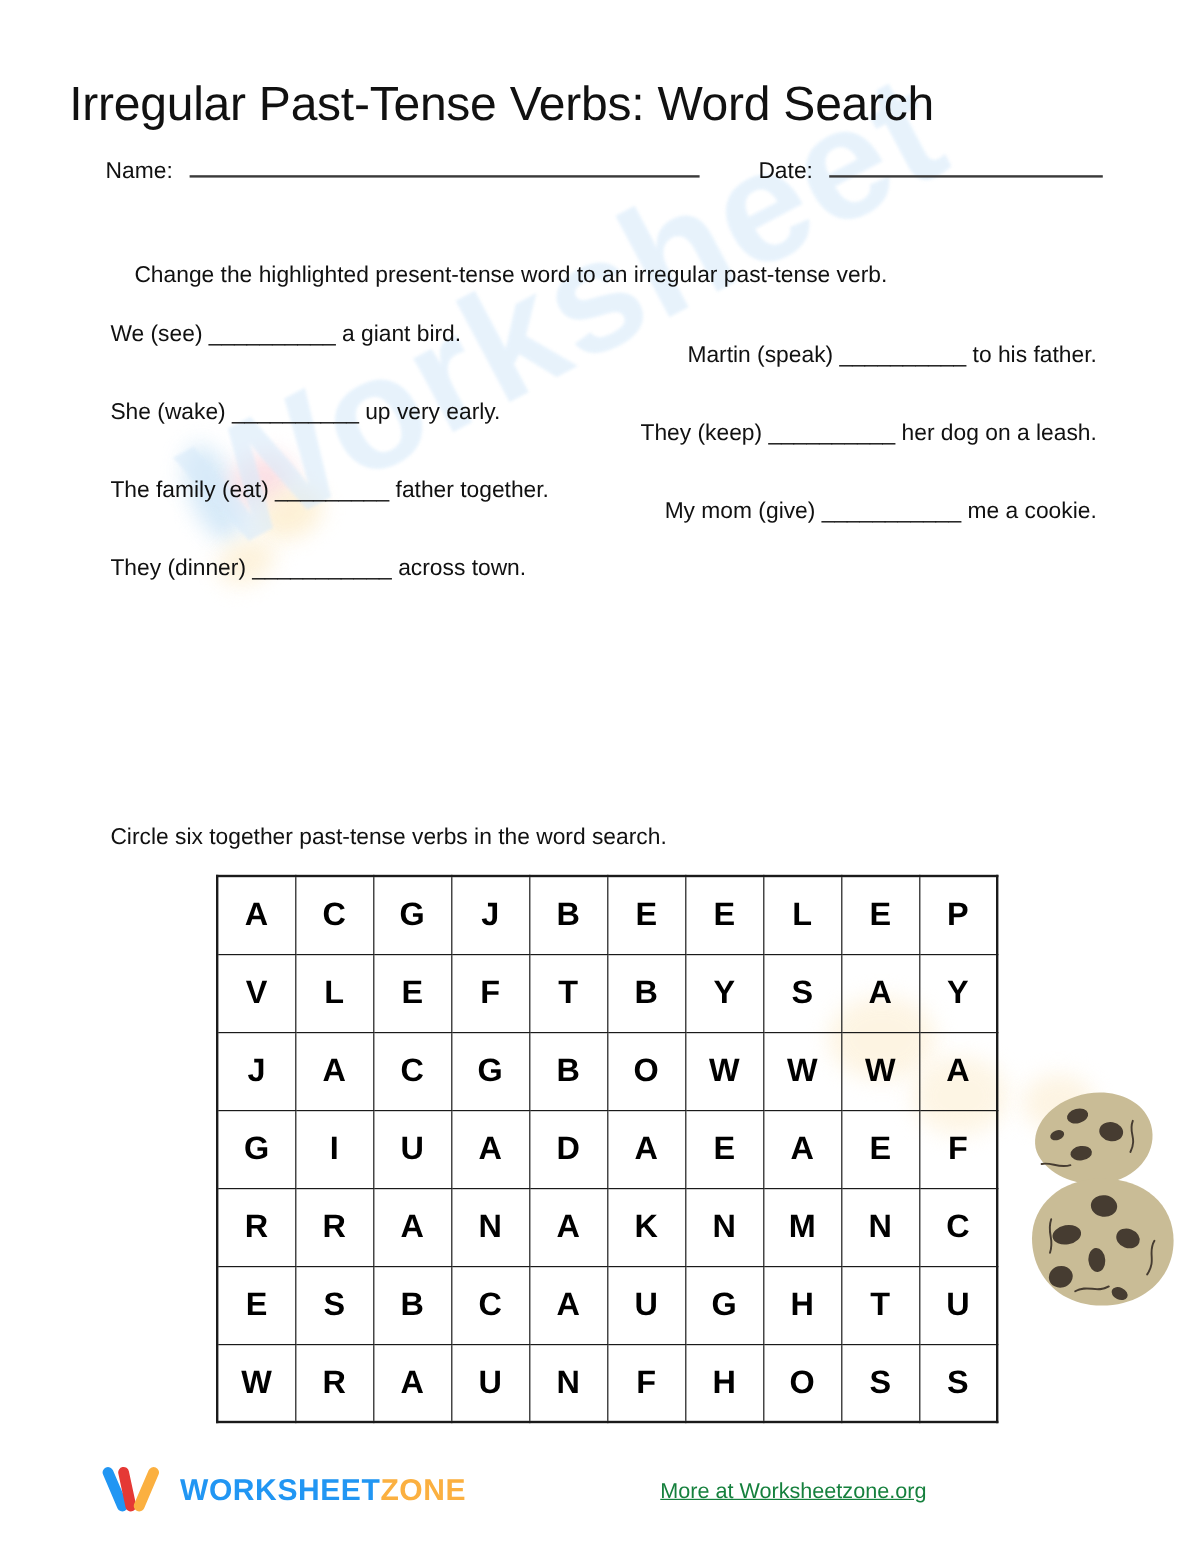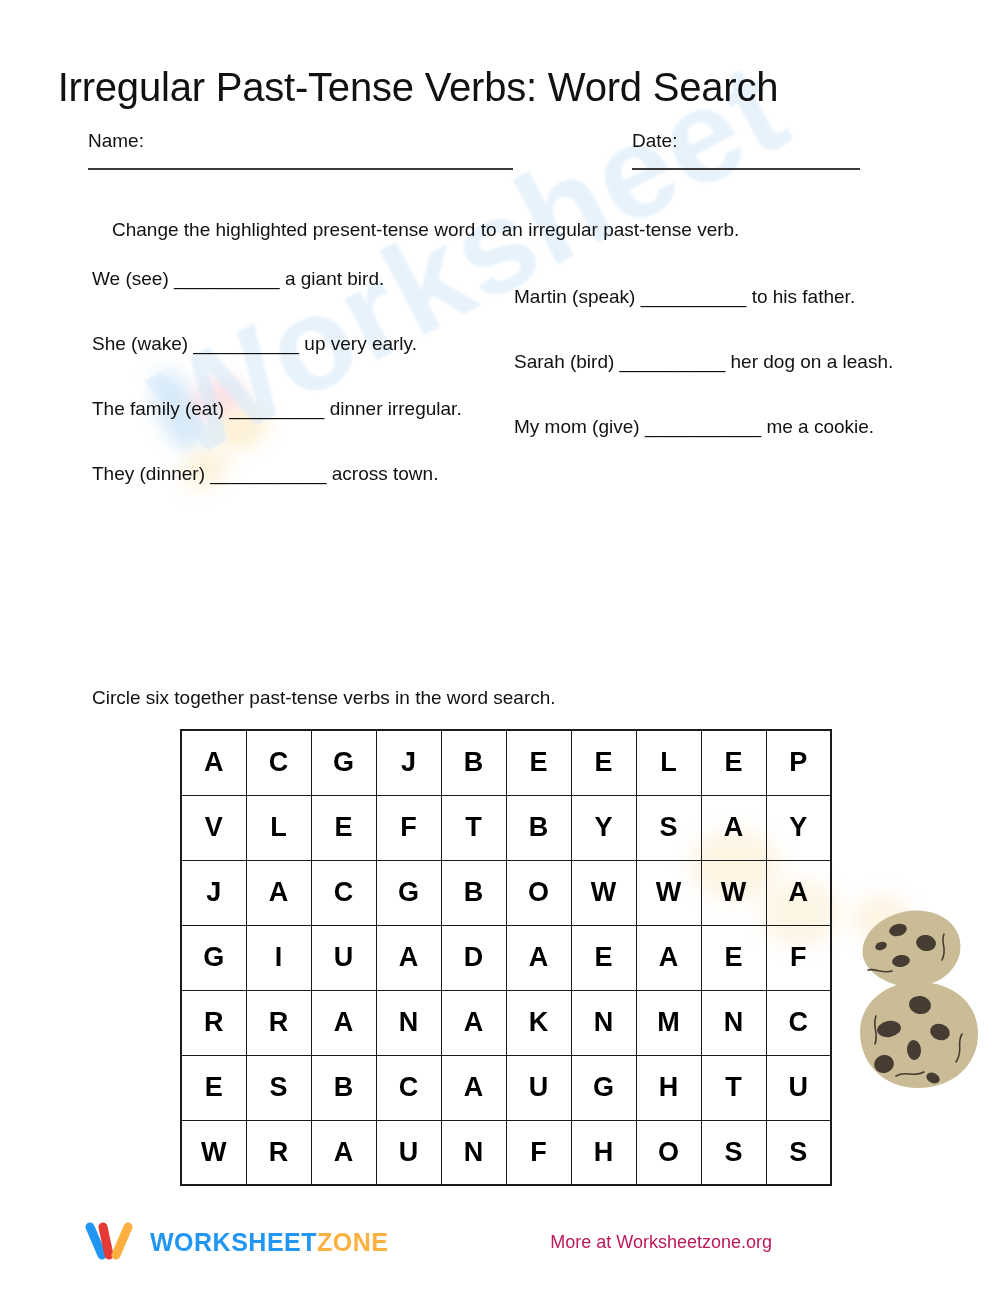--- a/index.html
+++ b/index.html
@@ -110,21 +110,20 @@
     font-weight: 400;
     letter-spacing: -0.2px;
     color: #111;
   }
 
   .field-row {
     position: absolute;
     top: 130px;
     display: flex;
     align-items: baseline;
-    flex-direction: column;
   }
   #name-field { left: 88px; }
   #date-field { left: 632px; }
   .field-label {
     font-size: 19px;
     color: #111;
     margin-right: 14px;
     white-space: nowrap;
   }
   .field-line {
@@ -157,21 +156,21 @@
   .q-col {
     width: 400px;
   }
   .q-item {
     font-size: 19px;
     line-height: 33px;
     color: #111;
     margin-bottom: 32px;
   }
   .q-col.col-right .q-item { margin-bottom: 32px; }
-  .q-col.col-right { padding-top: 18px; }
+  .q-col.col-right { padding-top: 18px; text-align: right; }
 
   
   #instruction-wordsearch {
     position: absolute;
     left: 92px;
     top: 668px;
     font-size: 19px;
     color: #111;
   }
 
@@ -225,21 +224,22 @@
     font-weight: 700;
     letter-spacing: .5px;
   }
   .lw-blue { color: #2196f3; }
   .lw-orange { color: #fbb040; }
   #footer-more {
     position: absolute;
     right: 64px;
     top: 10px;
     font-size: 18px;
-    color: #be185d;
+    color: #15803d;
+    text-decoration: underline;
   }
 </style>
 </head>
 <body>
 
 <div id="watermark-layer">
   <div class="wm-blob wm-blob-blue"></div>
   <div class="wm-blob wm-blob-pink"></div>
   <div class="wm-blob wm-blob-yellow1"></div>
   <div class="wm-blob wm-blob-yellow2"></div>
@@ -262,26 +262,26 @@
     <span class="field-label">Date:</span>
     <span class="field-line"></span>
   </div>
 
   <p id="instruction-verbs">Change the highlighted present-tense word to an irregular past-tense verb.</p>
 
   <div id="questions">
     <div class="q-col col-left">
       <div class="q-item">We (see) __________ a giant bird.</div>
       <div class="q-item">She (wake) __________ up very early.</div>
-      <div class="q-item">The family (eat) _________ dinner irregular.</div>
+      <div class="q-item">The family (eat) _________ father together.</div>
       <div class="q-item">They (dinner) ___________ across town.</div>
     </div>
     <div class="q-col col-right">
       <div class="q-item">Martin (speak) __________ to his father.</div>
-      <div class="q-item">Sarah (bird) __________ her dog on a leash.</div>
+      <div class="q-item">They (keep) __________ her dog on a leash.</div>
       <div class="q-item">My mom (give) ___________ me a cookie.</div>
     </div>
   </div>
 
   <p id="instruction-wordsearch">Circle six together past-tense verbs in the word search.</p>
 
   <table id="word-search-grid">
     <tbody>
         <tr>
           <td>A</td>

